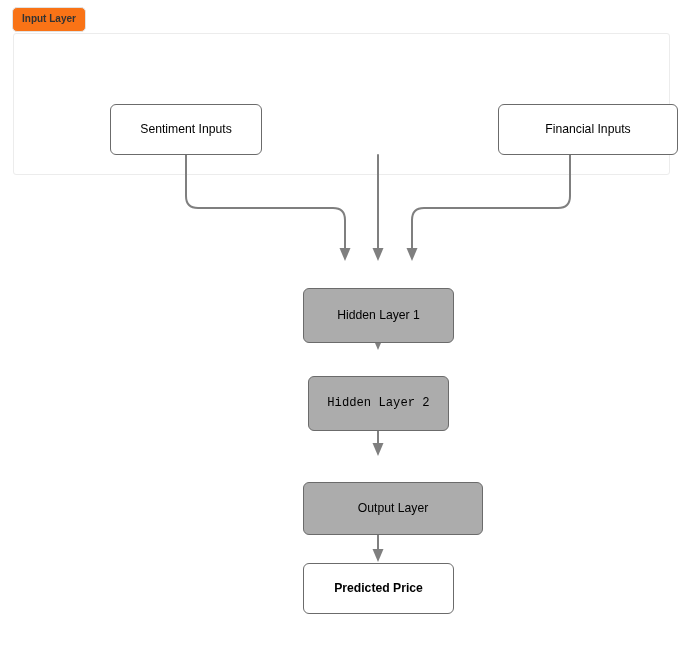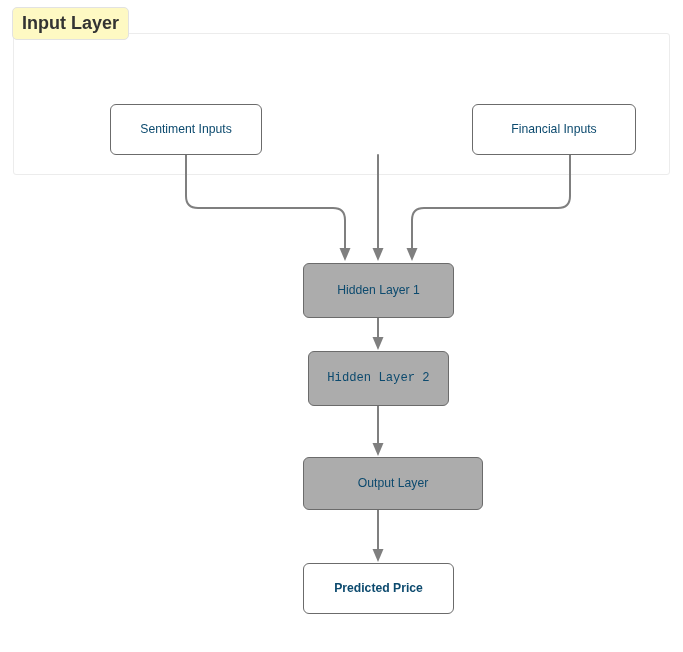--- a/index.html
+++ b/index.html
@@ -28,51 +28,52 @@
   .cluster-box {
     position: absolute;
     box-sizing: border-box;
     border: 1px solid #ececec;
     border-radius: 3px;
     background: #ffffff;
   }
   .cluster-label {
     position: absolute;
     box-sizing: border-box;
-    background: #fef9c3;
+    background: #f97316;
     border: 1px solid #e2e2e2;
     border-radius: 5px;
     color: #333333;
-    font-size: 18px;
+    font-size: 10px;
     font-weight: bold;
     line-height: 1;
     padding: 6px 9px 7px 9px;
     white-space: nowrap;
   }
 
   
   .node {
     position: absolute;
     box-sizing: border-box;
     border: 1.6px solid #6b6b6b;
     border-radius: 6px;
     display: flex;
     align-items: center;
     justify-content: center;
-    color: #0c4a6e;
+    color: #000000;
     font-size: 12.2px;
     line-height: 1;
     white-space: nowrap;
   }
   .node.white {
     background: #ffffff;
   }
   .node.gray {
     background: #acacac;
     border-color: #6b6b6b;
+    margin-top: 25px;
   }
 
   
   #edges {
     position: absolute;
     left: 0;
     top: 0;
     width: 683px;
     height: 652px;
     pointer-events: none;
@@ -129,21 +130,21 @@
       <path class="edge-path" d="M378,510 L378,552"></path>
       <polygon class="edge-head" points="378,562 372.5,549 383.5,549"></polygon>
     </g>
   </svg>
 
   <div class="node white" style="left:110px; top:104px; width:152px; height:51px;">
     <span>Sentiment Inputs</span>
   </div>
 
 
-  <div class="node white" style="left:472px; top:104px; width:164px; height:51px;">
+  <div class="node white" style="left:498px; top:104px; width:180px; height:51px;">
     <span>Financial Inputs</span>
   </div>
 
   <div class="node gray" style="left:303px; top:263px; width:151px; height:55px;">
     <span>Hidden Layer 1</span>
   </div>
 
   <div class="node gray" style="left:308px; top:351px; width:141px; height:55px;font-family:Liberation Mono, monospace;">
     <span>Hidden Layer 2</span>
   </div>

